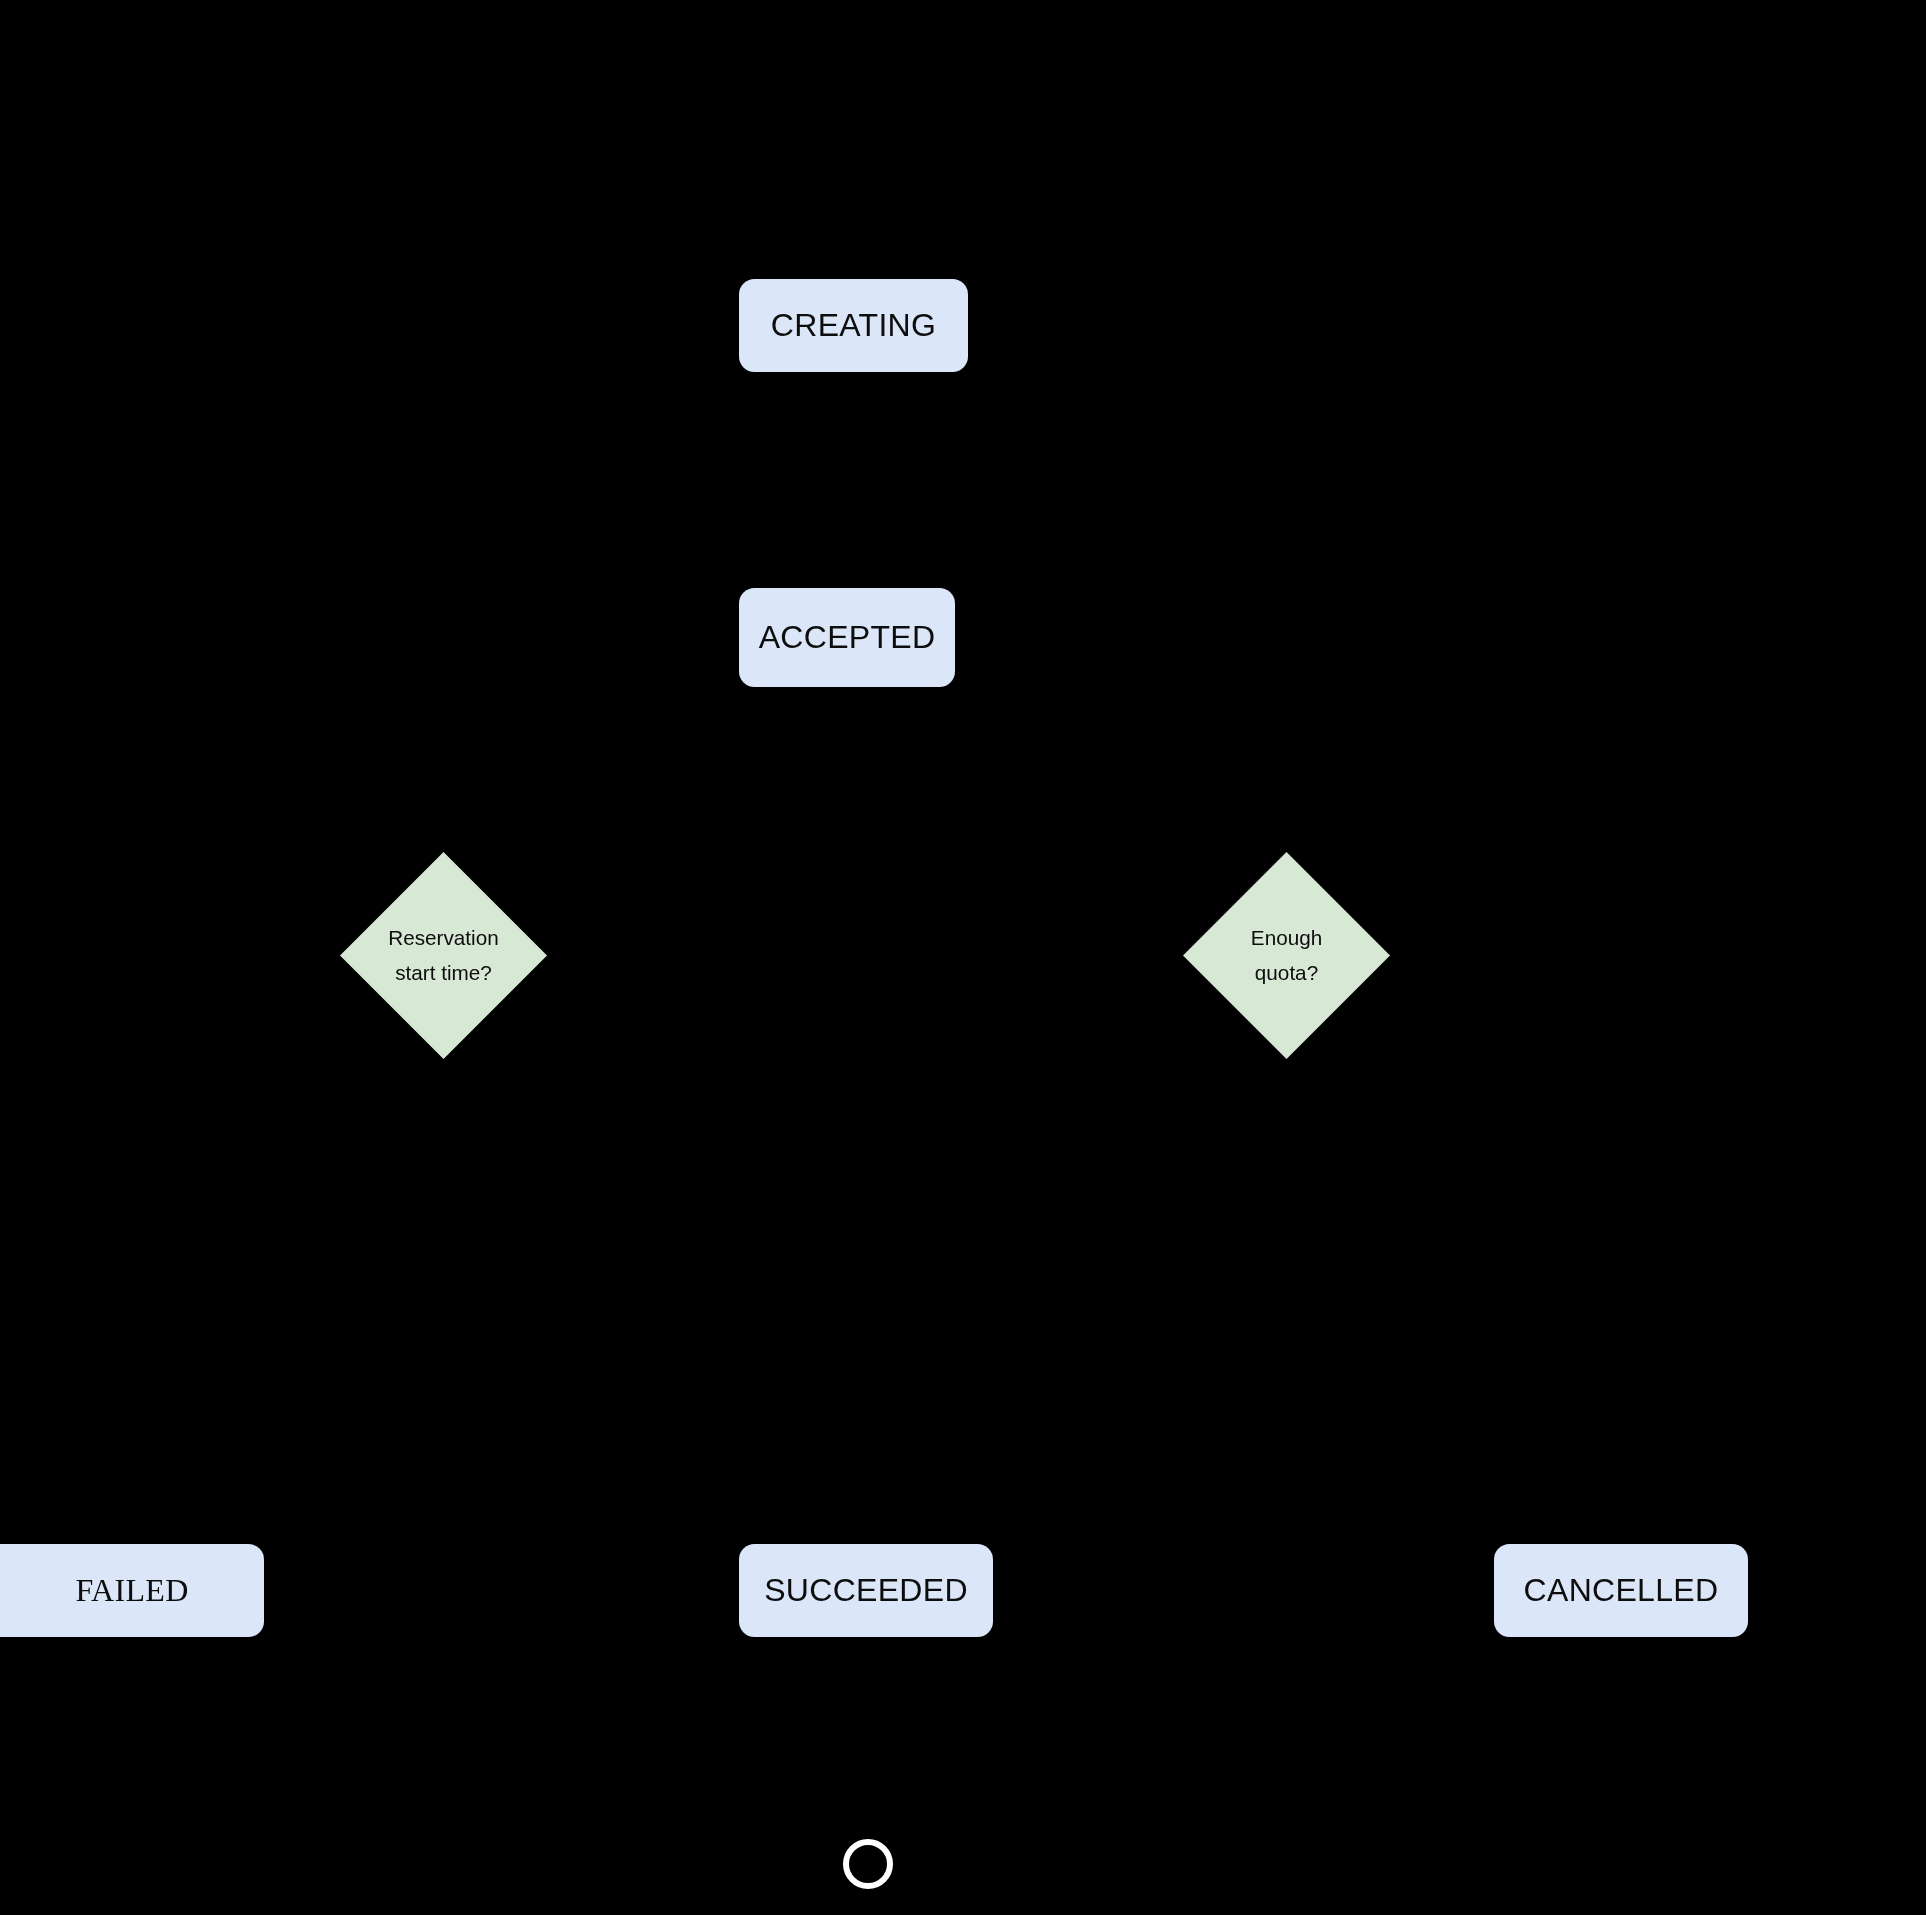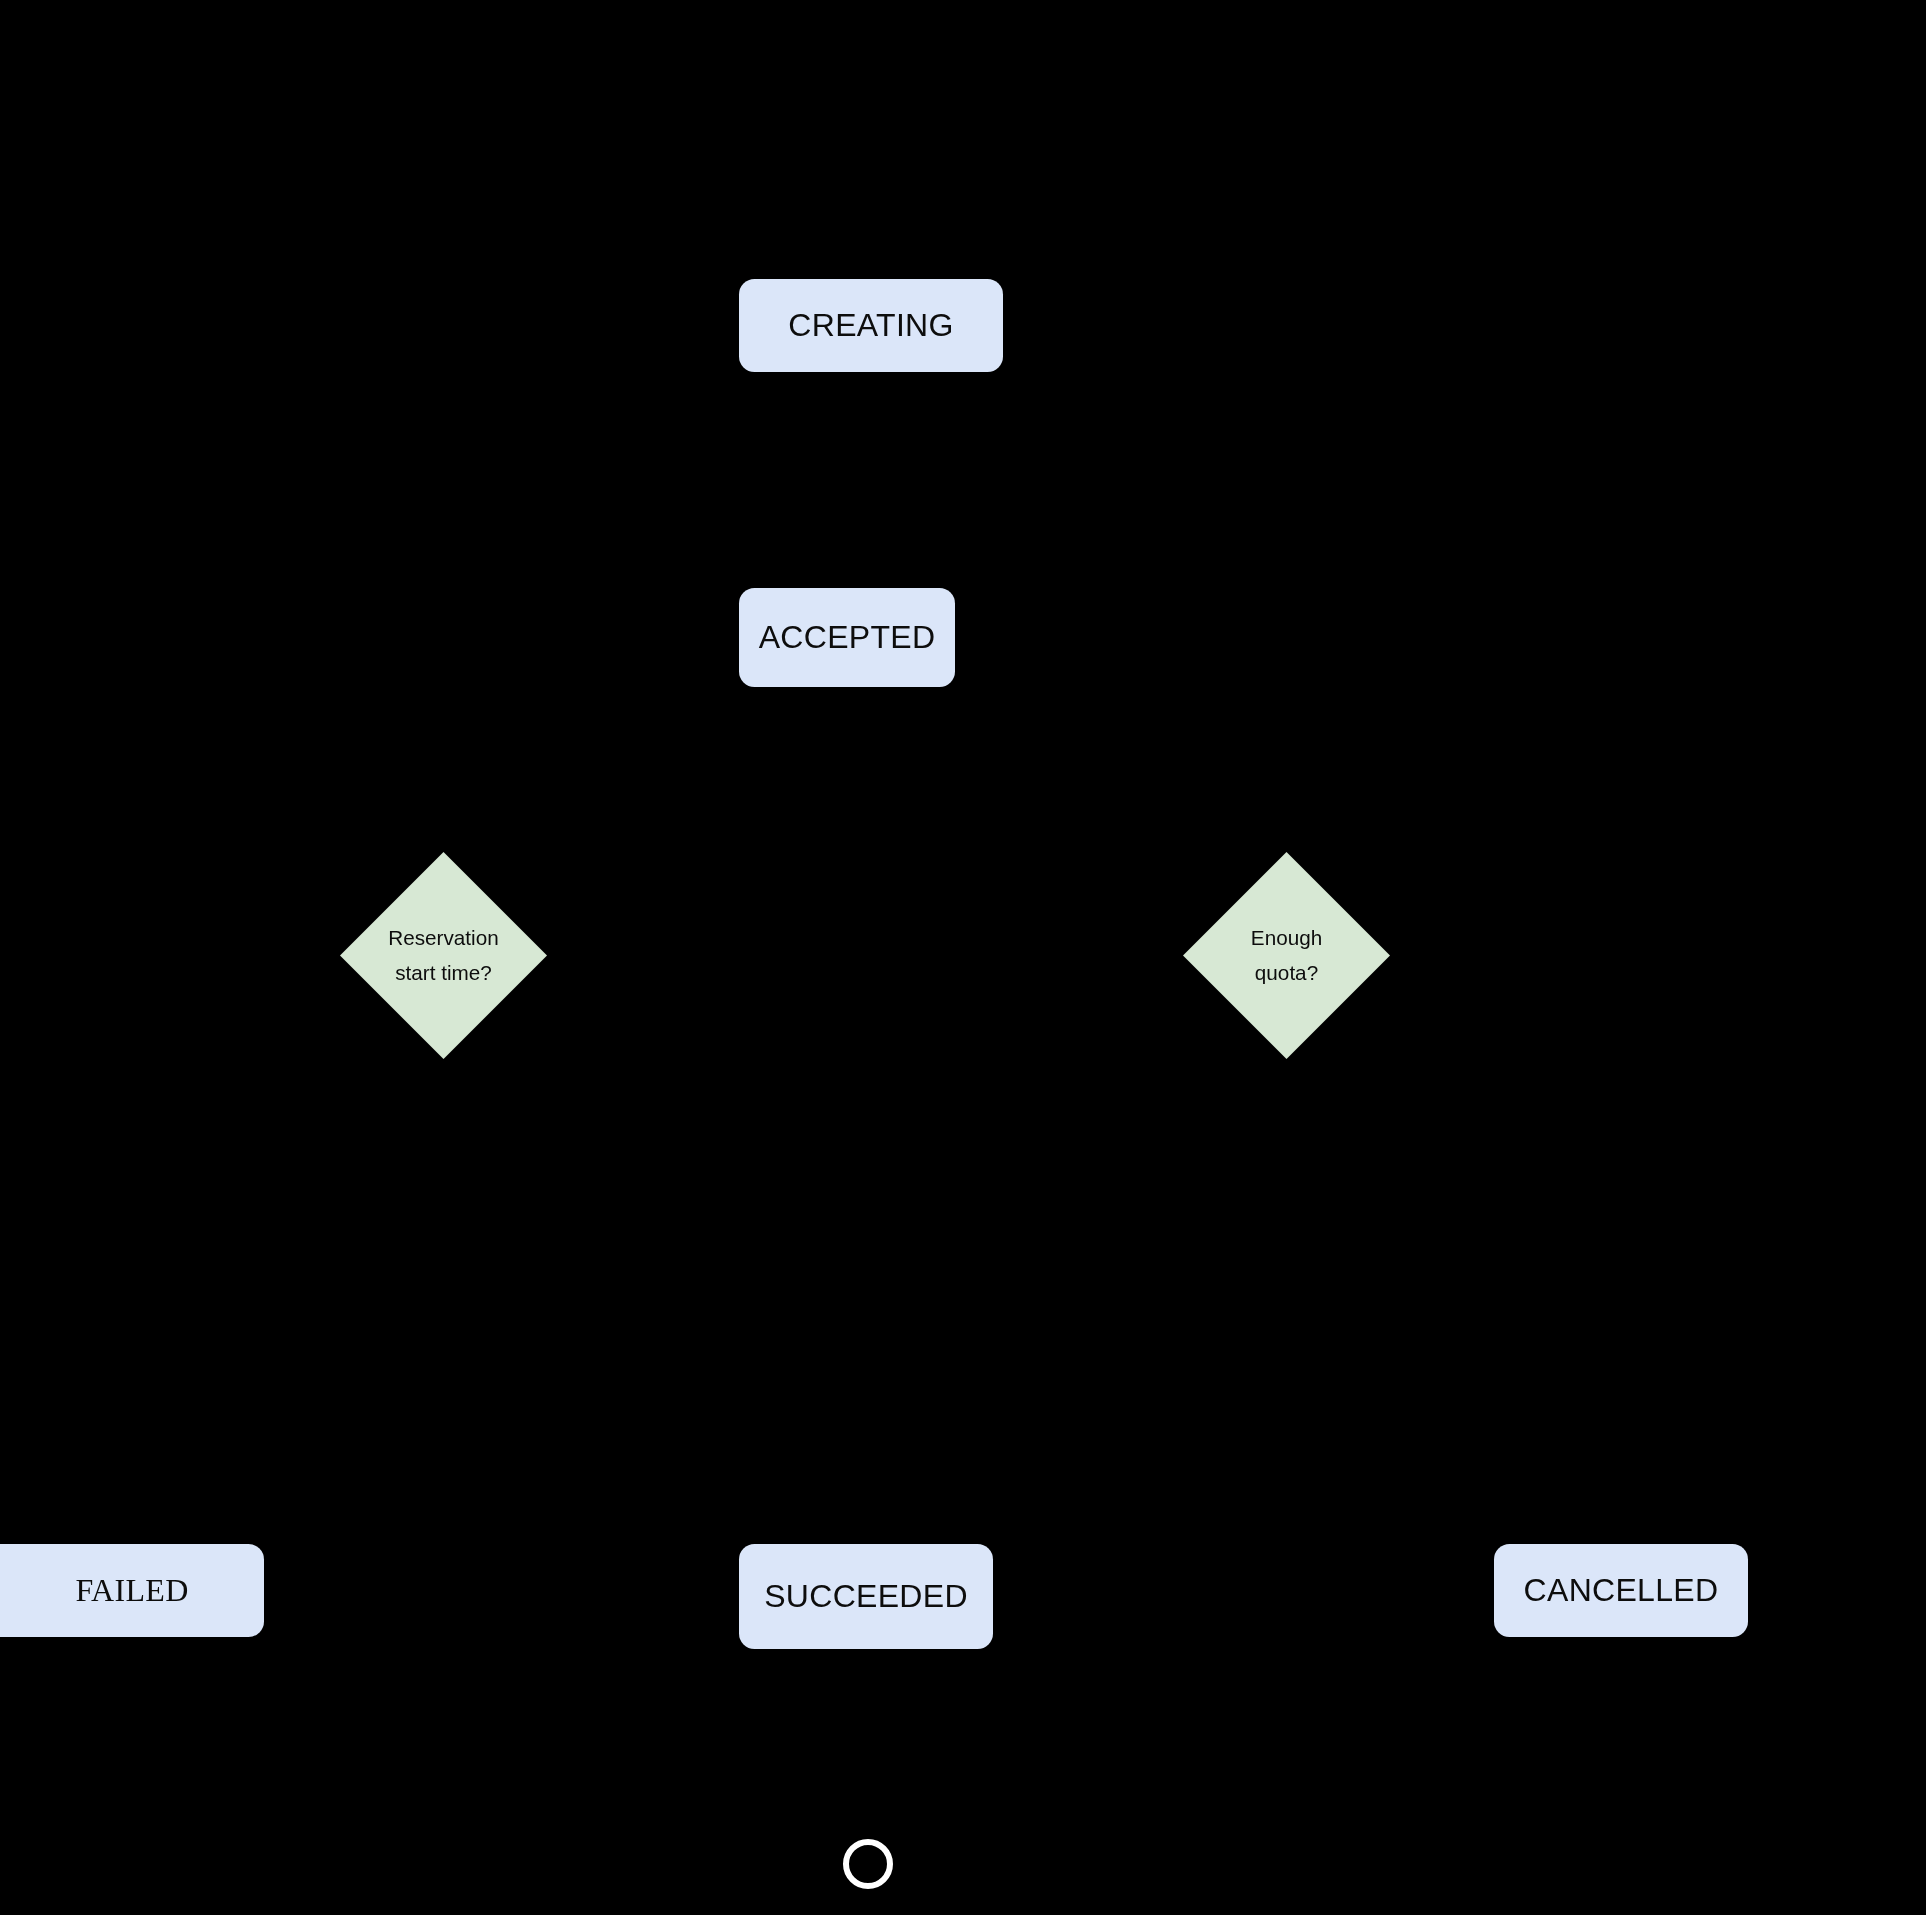--- a/index.html
+++ b/index.html
@@ -99,33 +99,33 @@
     <path d="M1678 1330 L1678 1470 L858 1470 L858 1650"></path>
     <path d="M1678 1330 L1678 1650"></path>
     <path d="M1678 1330 L1678 1470 L2490 1470 L2490 1650"></path>
     <path d="M858 2050 L858 2900 L256 2900 L256 2990"></path>
     <path d="M1678 2050 L1678 2990"></path>
     <path d="M2490 2050 L2490 2330"></path>
     <path d="M2490 2730 L2490 2900 L3100 2900 L3100 2990"></path>
     <path d="M1678 3170 L1678 3562"></path>
   </svg>
 
-  <div class="state-box" style="left:739px; top:279px; width:264px; height:93px;">
+  <div class="state-box" style="left:739px; top:279px; width:229px; height:93px;">
     <span>CREATING</span>
   </div>
 
   <div class="state-box" style="left:739px; top:588px; width:216px; height:99px;">
     <span>ACCEPTED</span>
   </div>
 
   <div class="state-box" style="left:0px; top:1544px; width:264px; height:93px; border-top-left-radius:0; border-bottom-left-radius:0;font-family:Liberation Serif, serif;">
     <span>FAILED</span>
   </div>
 
-  <div class="state-box" style="left:739px; top:1544px; width:254px; height:105px;">
+  <div class="state-box" style="left:739px; top:1544px; width:254px; height:93px;">
     <span>SUCCEEDED</span>
   </div>
 
   <div class="state-box" style="left:1474px; top:1544px; width:254px; height:93px;margin-left:20px;">
     <span>CANCELLED</span>
   </div>
 
   <div class="decision" style="left:340px; top:852px;">
     <div class="diamond-shape"></div>
     <div class="decision-label">

